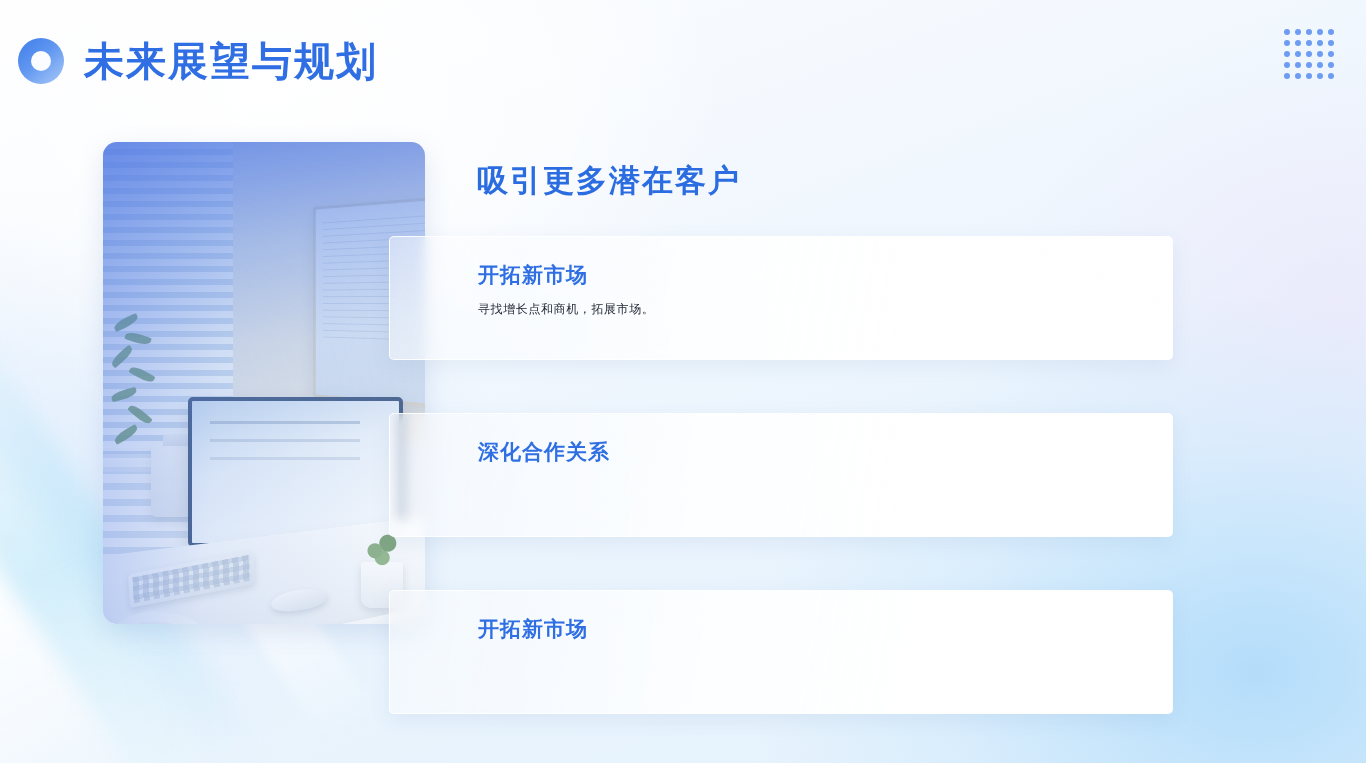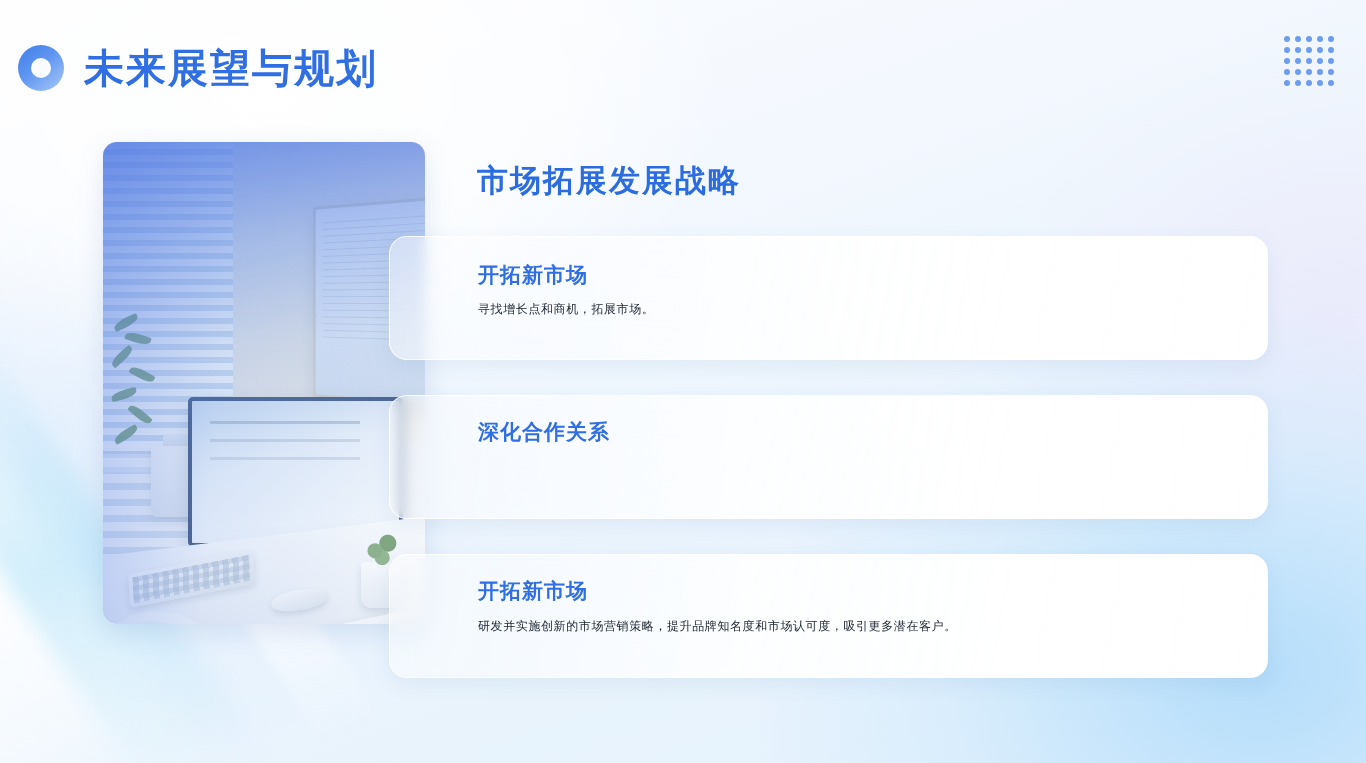--- a/index.html
+++ b/index.html
@@ -54,21 +54,21 @@
     filter:blur(28px);
   }
   .glow-tl {
     position:absolute; left:-180px; top:-220px; width:900px; height:620px;
     background:radial-gradient(ellipse at center, rgba(255,255,255,0.96) 0%, rgba(255,255,255,0.55) 45%, rgba(255,255,255,0) 72%);
     pointer-events:none;
   }
 
   
   .header {
-    position:absolute; left:0; top:10px; width:1366px; height:118px;
+    position:absolute; left:0; top:3px; width:1366px; height:118px;
     display:flex; align-items:center;
   }
   .header-ring {
     position:absolute; left:18px; top:35px;
     width:46px; height:46px; border-radius:50%;
     background:linear-gradient(140deg, #3f7dea 0%, #5f96f0 45%, #a9c9f8 100%);
     display:flex; align-items:center; justify-content:center;
   }
   .header-ring::after {
     content:""; width:20px; height:20px; border-radius:50%;
@@ -218,30 +218,30 @@
     background:linear-gradient(95deg, rgba(86,126,228,0.40) 0%, rgba(120,158,232,0.16) 38%, rgba(255,255,255,0.05) 100%);
   }
 
   
   .cards {
     position:absolute; left:389px; top:236px;
     width:879px;
   }
   .card {
     position:relative;
-    width:879px; height:124px;
-    border-radius:18px;
+    width:784px; height:124px;
+    border-radius:5px;
     padding:26px 30px 0 88px;
     background:linear-gradient(100deg, rgba(255,255,255,0.42) 0%, rgba(250,252,255,0.72) 16%, rgba(253,254,255,0.93) 40%, rgba(255,255,255,0.985) 70%, rgba(255,255,255,1) 100%);
     border:1px solid rgba(255,255,255,0.85);
     box-shadow:0 6px 20px rgba(90,125,175,0.10);
     backdrop-filter:blur(6px);
     -webkit-backdrop-filter:blur(6px);
   }
-  .card + .card { margin-top:35px;font-family:Liberation Mono, monospace; }
+  .card + .card { margin-top:53px; }
   .card-title {
     font-size:21px; font-weight:700; color:#2f6fe3;
     letter-spacing:1px; line-height:1.1;
   }
   .card-desc {
     margin-top:15px;
     font-size:12px; color:#1c2430; letter-spacing:.6px;
     line-height:1.35;
   }
 
@@ -317,33 +317,32 @@
       <div class="ph-keyboard"></div>
       <div class="ph-mouse"></div>
       <div class="ph-pot"></div>
       <div class="ph-notebook"></div>
       <div class="ph-chair"></div>
     </div>
     <div class="photo-tint"></div>
     <div class="photo-tint2"></div>
   </div>
 
-  <div class="section-heading">市场拓展发展战略</div>
+  <div class="section-heading">吸引更多潜在客户</div>
 
   <div class="cards">
 
     <div class="card">
       <div class="card-title">开拓新市场</div>
       <div class="card-desc">寻找增长点和商机，拓展市场。</div>
     </div>
 
     <div class="card">
       <div class="card-title">深化合作关系</div>
     </div>
 
     <div class="card">
       <div class="card-title">开拓新市场</div>
-      <div class="card-desc">研发并实施创新的市场营销策略，提升品牌知名度和市场认可度，吸引更多潜在客户。</div>
     </div>
 
   </div>
 
 </div>
 
 </body></html>

